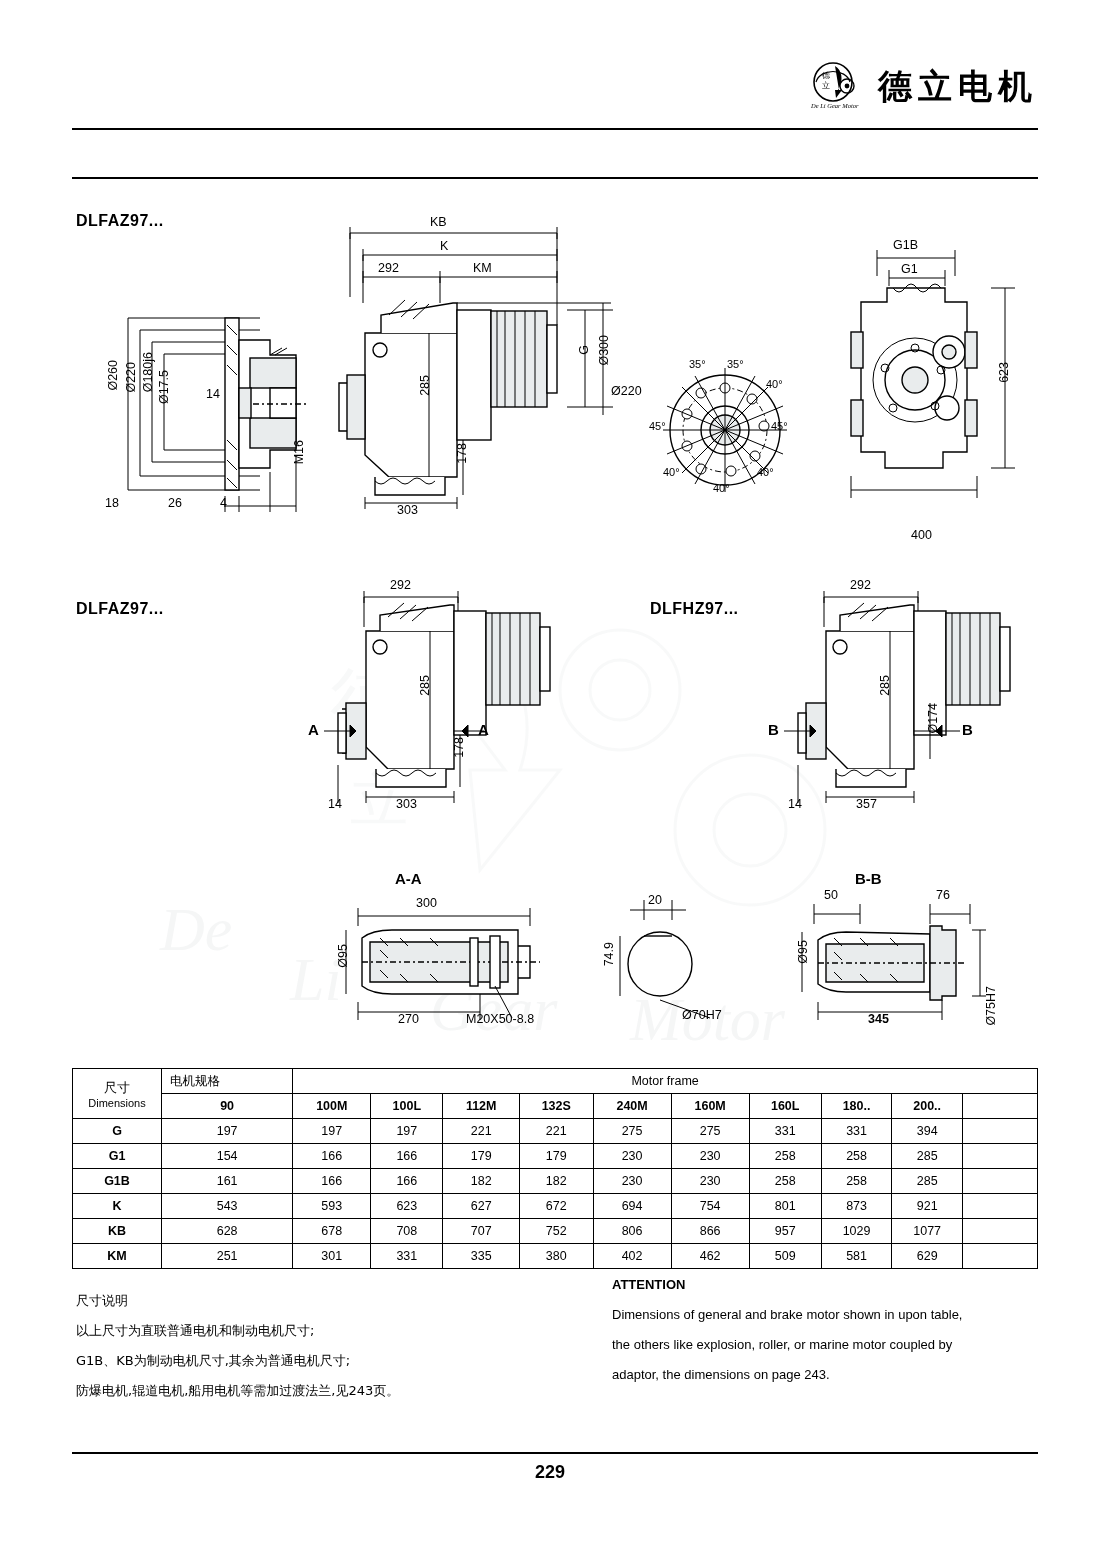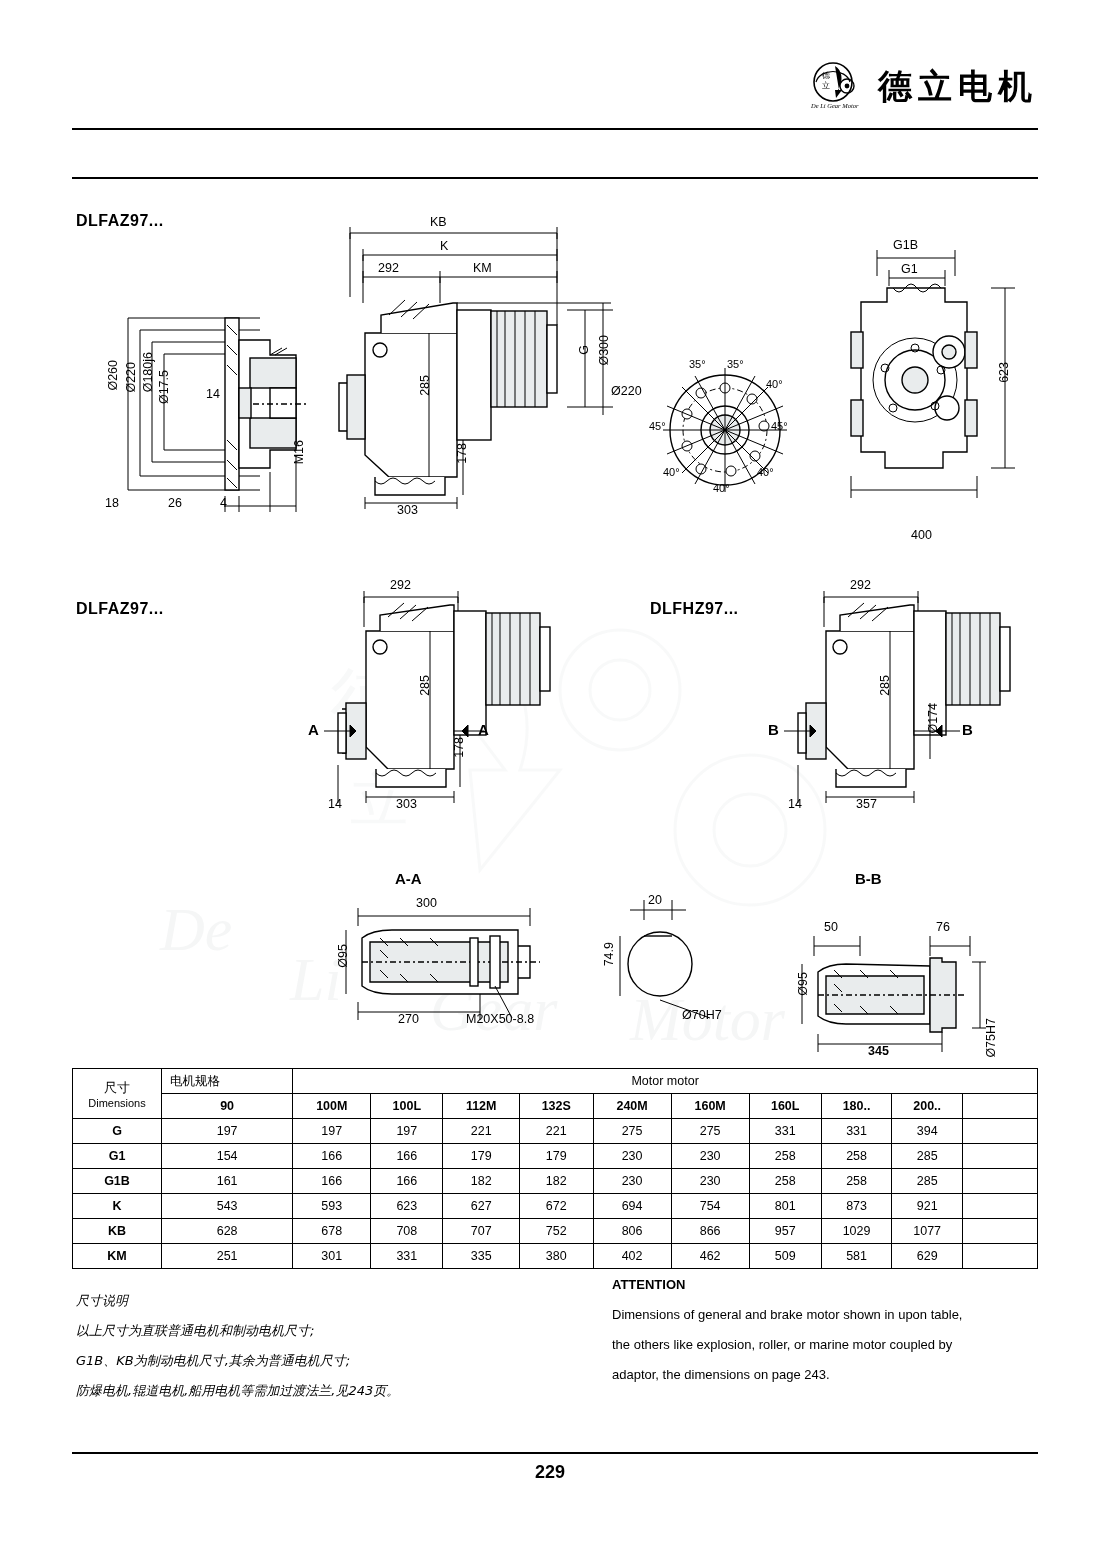--- a/index.html
+++ b/index.html
@@ -38,21 +38,21 @@
   table.dim{position:absolute;left:72px;top:1068px;border-collapse:collapse;width:966px;
     font-size:12.5px;}
   table.dim th, table.dim td{border:1px solid #000;text-align:center;height:24px;padding:0 2px;}
   table.dim td.rowhdr{font-weight:bold;}
   table.dim th{font-weight:bold;}
   .cellhdr-cn{font-size:13px;font-family:"DejaVu Sans",sans-serif;}
   .cellhdr-en{font-size:11px;}
 
   
   .notes{position:absolute;font-size:13px;line-height:30px;}
-  .notes-cn{left:76px;top:1286px;font-family:"DejaVu Sans",sans-serif;font-style:italic;}
+  .notes-cn{left:76px;top:1286px;font-family:"DejaVu Sans",sans-serif;}
   .notes-en{left:612px;top:1270px;}
   .notes-en .hd{font-weight:bold;}
 
   .footer-rule{position:absolute;left:72px;right:62px;top:1452px;height:2px;background:#000;}
   .pageno{position:absolute;left:0;right:0;top:1462px;text-align:center;font-size:18px;font-weight:bold;}
 
   svg{overflow:visible;}
   .ln{stroke:#000;fill:none;}
   .thin{stroke-width:1;}
   .med{stroke-width:1.4;}
@@ -483,21 +483,21 @@
         <line x1="20" y1="46" x2="20" y2="106"></line>
         <line x1="60" y1="110" x2="110" y2="128"></line>
       </g>
     </svg>
     <div class="lbl" style="left:48px;top:3px;">20</div>
     <div class="lbl vert" style="left:2px;top:52px;">74.9</div>
     <div class="lbl" style="left:82px;top:118px;">Ø70H7</div>
   </div>
 
   <div class="lbl b" style="left:855px;top:870px;">B-B</div>
-  <div class="dwg" style="left:790px;top:890px;width:250px;height:140px;margin-top:32px;">
+  <div class="dwg" style="left:790px;top:890px;width:250px;height:140px;">
     <svg width="250" height="140" viewBox="0 0 250 140">
       <g class="ln thin">
         <line x1="24" y1="14" x2="24" y2="34"></line>
         <line x1="70" y1="14" x2="70" y2="34"></line>
         <line x1="24" y1="24" x2="70" y2="24"></line>
         <line x1="140" y1="14" x2="140" y2="34"></line>
         <line x1="180" y1="14" x2="180" y2="34"></line>
         <line x1="140" y1="24" x2="180" y2="24"></line>
       </g>
       <g class="ln med">
@@ -533,21 +533,21 @@
   </div>
 
   <table class="dim">
     <tbody>
       <tr>
         <td rowspan="2" style="width:84px;padding:2px;">
           <div class="cellhdr-cn">尺寸</div>
           <div class="cellhdr-en">Dimensions</div>
         </td>
         <td style="text-align:left;padding-left:8px;font-family:'DejaVu Sans',sans-serif;">电机规格</td>
-        <td colspan="10">Motor motor</td>
+        <td colspan="10">Motor frame</td>
       </tr>
       <tr>
         <th>90</th>
         <th>100M</th>
         <th>100L</th>
         <th>112M</th>
         <th>132S</th>
         <th>240M</th>
         <th>160M</th>
         <th>160L</th>

